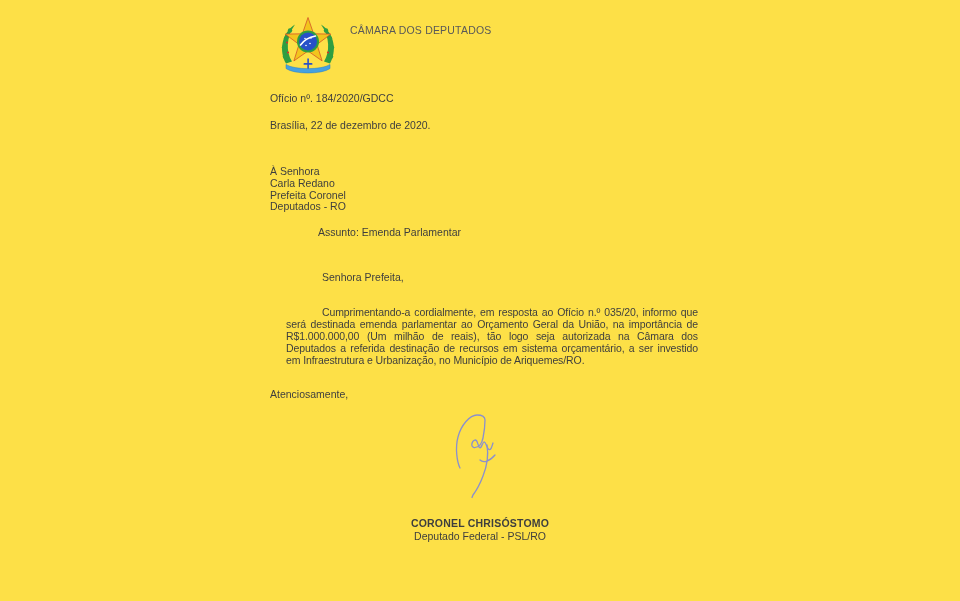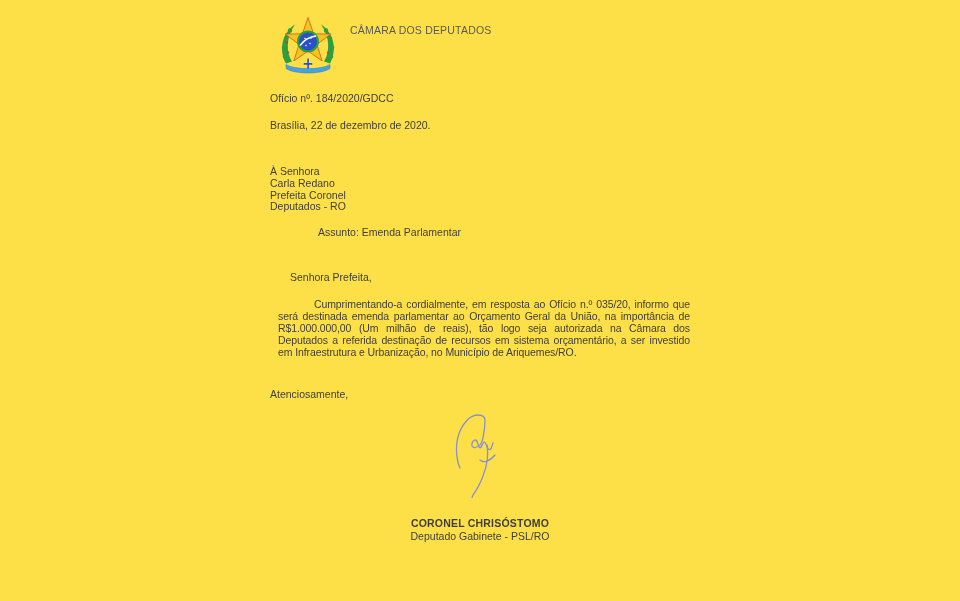--- a/index.html
+++ b/index.html
@@ -16,23 +16,23 @@
   .lh-text { position:absolute; left:350px; top:23px; font-size:10.5px; line-height:14px; color:var(--header-text,#595959); }
   .lh-org  { letter-spacing:0.2px; }
   .lh-office b { font-weight:bold; }
 
   
   .ref      { position:absolute; left:270px; top:92px;  font-size:10.5px; }
   .dateline { position:absolute; left:270px; top:119px; width:412px; text-align:left; font-size:10.5px; }
   .recipient{ position:absolute; left:270px; top:166px; font-size:10.5px; line-height:11.8px; }
   .recipient .bold { font-weight:normal; }
   .subject  { position:absolute; left:270px; top:226px; font-size:10.5px;margin-left:48px; }
-  .greeting { position:absolute; left:254px; top:271px; font-size:10.5px; text-indent:36px; }
+  .greeting { position:absolute; left:286px; top:271px; font-size:10.5px; text-indent:36px; }
   .para {
-    position:absolute; left:270px; width:412px; margin:8px;
+    position:absolute; left:270px; width:412px; margin:16px;
     font-size:10.5px; line-height:12px; letter-spacing:-0.1px;
     text-align:justify; text-indent:36px;
   }
   .p1 { top:290px; }
   .p2 { top:361px; }
   .closing  { position:absolute; left:270px; top:388px; width:420px; text-align:left; font-size:10.5px; }
 
   
   .signature-svg { position:absolute; left:451px; top:412px; width:52px; height:90px; }
   .sig-name { position:absolute; left:270px; top:517px; width:420px; text-align:center; font-size:10.5px; font-weight:bold; letter-spacing:0.2px; }
@@ -107,15 +107,15 @@
   <p class="para p1">Cumprimentando-a cordialmente, em resposta ao Ofício n.º 035/20, informo que será destinada emenda parlamentar ao Orçamento Geral da União, na importância de R$1.000.000,00 (Um milhão de reais), tão logo seja autorizada na Câmara dos Deputados a referida destinação de recursos em sistema orçamentário, a ser investido em Infraestrutura e Urbanização, no Município de Ariquemes/RO.</p>
   <div class="closing">Atenciosamente,</div>
 
   <svg class="signature-svg" viewBox="0 0 52 90" aria-hidden="true">
     <path class="sig-ink" d="M9,56 C6,50 4,36 7,25 C10,13 19,3 26,3 C31,3 34,4 34,8 C34,15 33,21 32,26 C31,31 28,36 23,35.5 C19.5,35 20.5,29 24,28 C27,27.5 26.5,34 28.5,35.5 C30.5,37 31,31 33,30 C35,29.3 35.5,36 38,37.5 C40,38.5 41,34 42,31"></path>
     <path class="sig-ink" d="M36,33 C37.5,42 36,54 32,64 C29,72 25,79 22,83 L21,85.5"></path>
     <path class="sig-ink" d="M29,48 C32,51 38,50 44,43"></path>
   </svg>
 
   <div class="sig-name">CORONEL CHRISÓSTOMO</div>
-  <div class="sig-role">Deputado Gabinete - PSL/RO</div>
+  <div class="sig-role">Deputado Federal - PSL/RO</div>
 
 </div>
 
 </body></html>

